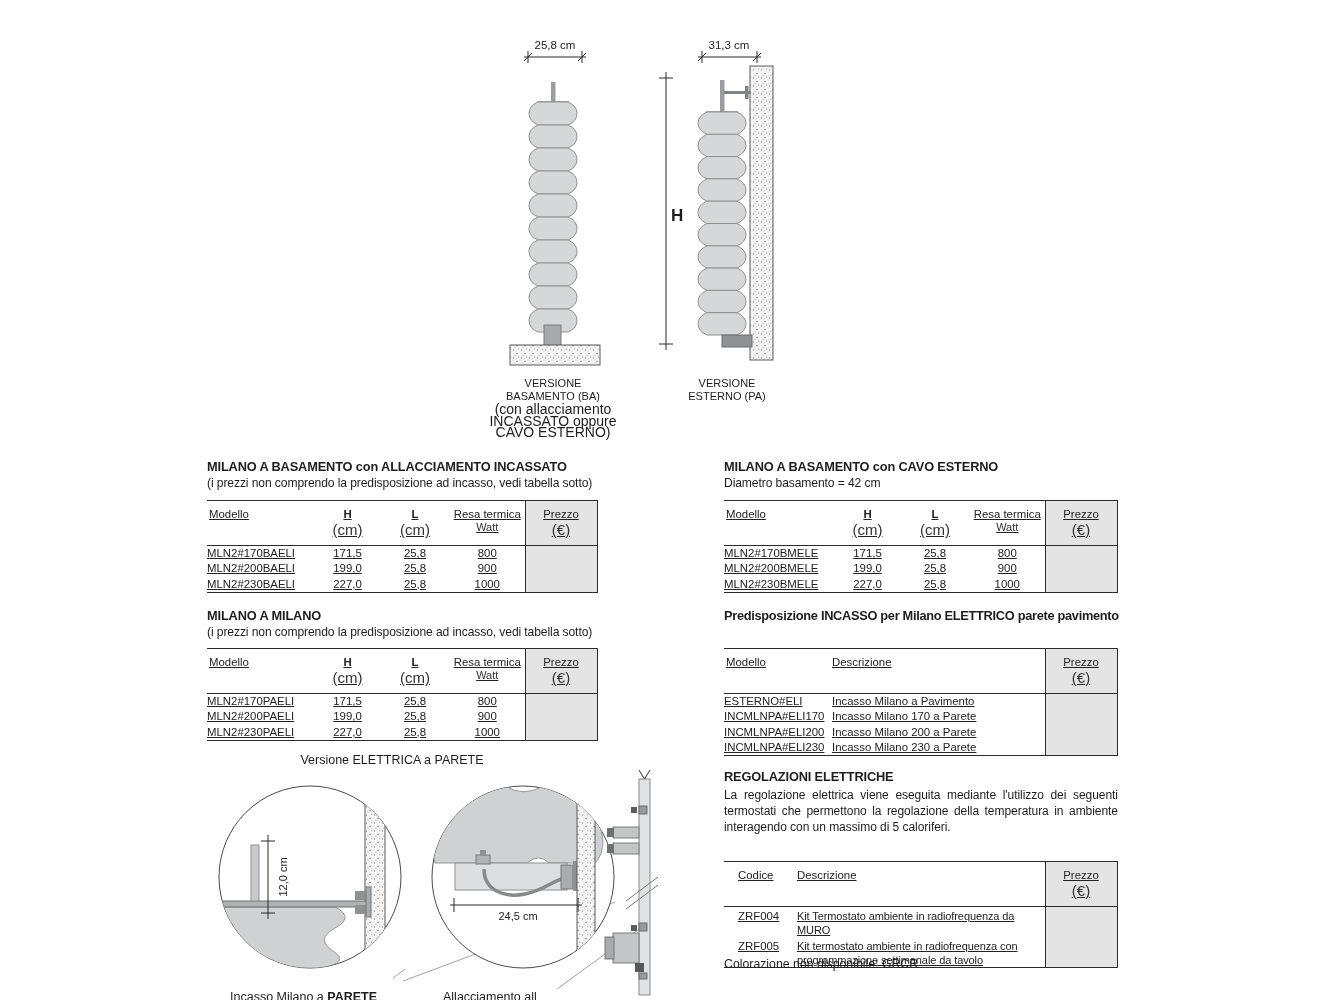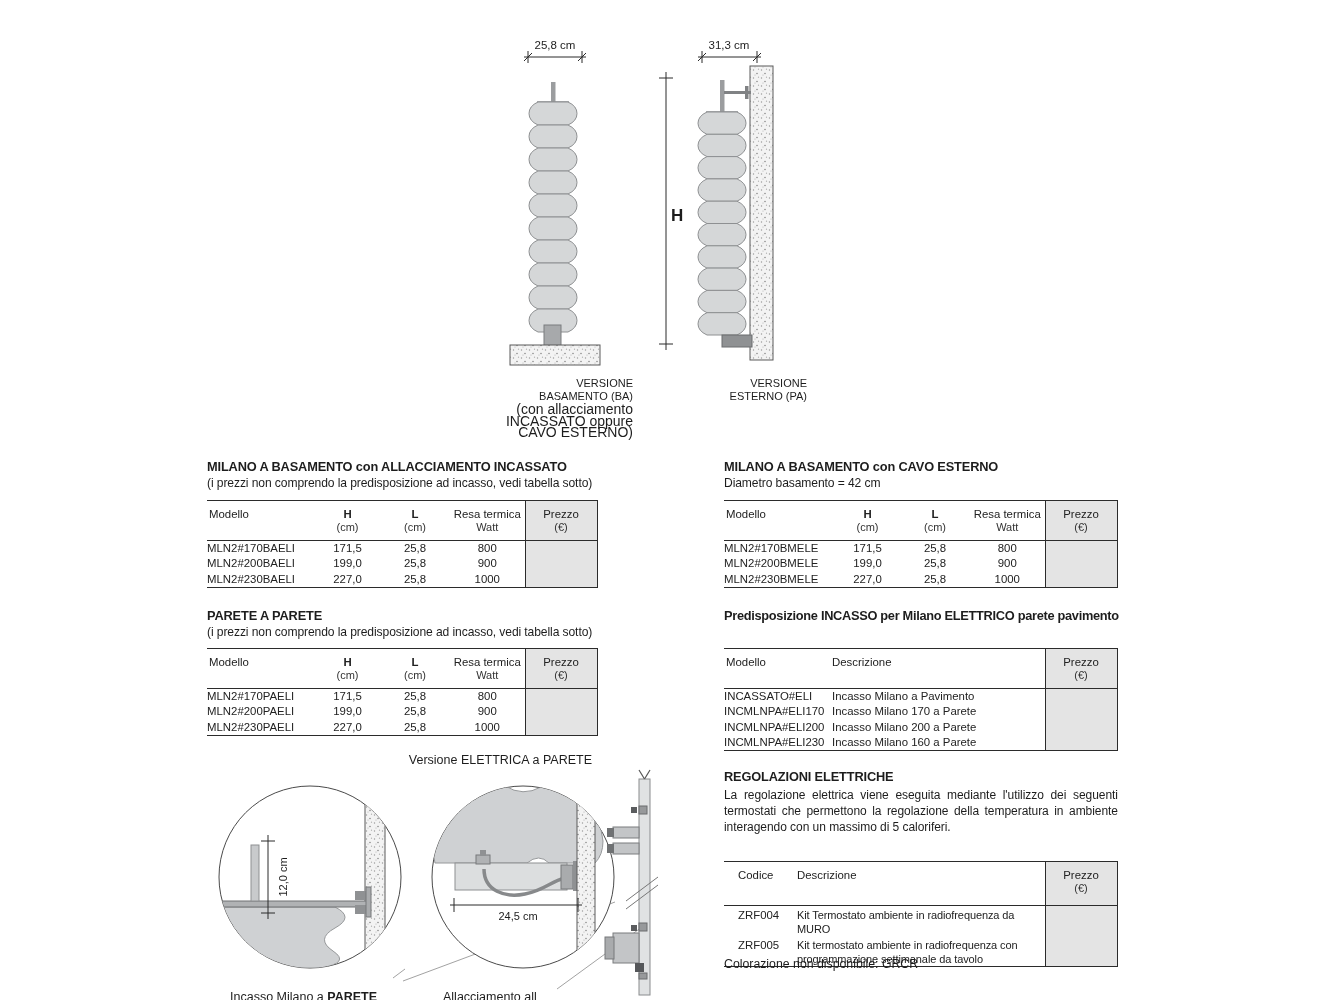--- a/index.html
+++ b/index.html
@@ -4,33 +4,33 @@
 <style>
   html,body { margin:0; padding:0; background:#fff; }
   .page {
     position:relative; width:1243px; height:1000px; overflow:hidden;
     background:#ffffff; color:#1d1d1d;
     font-family:"Liberation Sans", sans-serif;
   }
   .abs { position:absolute; }
   .h1 { font-weight:bold; font-size:12.8px; letter-spacing:-0.15px; white-space:nowrap; }
   .sub { font-size:12.1px; letter-spacing:-0.1px; white-space:nowrap; }
-  .center { text-align:right; }
+  .center { text-align:center; }
   .cap { font-size:11px; line-height:13px; letter-spacing:0; }
   .capsm { font-size:14px; line-height:11.5px; }
 
   table.tbl { border-collapse:collapse; table-layout:fixed;
     border-top:1.5px solid #2b2b2b; border-bottom:1.5px solid #2b2b2b;
-    font-size:11.4px; color:#222; }
+    font-size:11.4px; color:#222;text-decoration:underline; }
   .tbl thead tr { border-bottom:1.8px solid #2b2b2b; }
   .tbl th { font-weight:normal; vertical-align:top; padding:7px 2px 7px 2px; }
   .th-left { text-align:left; padding-left:10px; }
   .hb { font-weight:bold; font-size:11.4px; text-align:center; }
   .hn { font-size:11.4px; text-align:center; }
-  .hu { font-size:11px; text-align:center; margin-top:1px; color:#333; }
+  .hu { font-size:15px; text-align:center; margin-top:1px; color:#333; }
   .price-col { background:#e4e4e4; border-left:1.5px solid #2b2b2b; border-right:1.5px solid #2b2b2b; }
   .tbl tbody td { height:15.3px; line-height:15.3px; padding:0; }
   .td-left { text-align:left; padding-left:10px; }
   .td-c { text-align:center; }
 
   .tbl-kit tbody td { height:auto; line-height:13.5px; padding-top:3px; vertical-align:top; }
   .kit-desc { font-size:11px; letter-spacing:-0.1px; padding-right:4px; }
 
   .para { font-size:12px; line-height:16px; text-align:justify; letter-spacing:-0.05px; }
   .cutlabel { font-size:12.5px; white-space:nowrap; line-height:14px; }
@@ -180,21 +180,21 @@
       <tr>
         <td class="td-left">MLN2#230BAELI</td>
         <td class="td-c">227,0</td>
         <td class="td-c">25,8</td>
         <td class="td-c">1000</td>
         <td class="price-col"></td>
       </tr>
     </tbody>
   </table>
 
-  <div class="abs h1" style="left:207px; top:608px;">PARETE A PARETE</div>
+  <div class="abs h1" style="left:207px; top:608px;">MILANO A MILANO</div>
   <div class="abs sub" style="left:207px; top:625px;">(i prezzi non comprendo la predisposizione ad incasso, vedi tabella sotto)</div>
 
   <table class="abs tbl" style="left:207px; top:648px; width:390px;">
     <colgroup>
         <col style="width:108px">
         <col style="width:65px">
         <col style="width:70px">
         <col style="width:75px">
         <col style="width:72px">
       </colgroup>
@@ -398,37 +398,37 @@
         <th class="th-left">Modello</th>
         <th class="th-left" style="padding-left:0;">Descrizione</th>
         <th class="price-col">
             <div class="hn">Prezzo</div>
             <div class="hu">(€)</div>
           </th>
       </tr>
     </thead>
     <tbody>
       <tr>
-        <td class="td-left">INCASSATO#ELI</td>
+        <td class="td-left">ESTERNO#ELI</td>
         <td class="td-left" style="padding-left:0;">Incasso Milano a Pavimento</td>
         <td class="price-col"></td>
       </tr>
       <tr>
         <td class="td-left">INCMLNPA#ELI170</td>
         <td class="td-left" style="padding-left:0;">Incasso Milano 170 a Parete</td>
         <td class="price-col"></td>
       </tr>
       <tr>
         <td class="td-left">INCMLNPA#ELI200</td>
         <td class="td-left" style="padding-left:0;">Incasso Milano 200 a Parete</td>
         <td class="price-col"></td>
       </tr>
       <tr>
         <td class="td-left">INCMLNPA#ELI230</td>
-        <td class="td-left" style="padding-left:0;">Incasso Milano 160 a Parete</td>
+        <td class="td-left" style="padding-left:0;">Incasso Milano 230 a Parete</td>
         <td class="price-col"></td>
       </tr>
     </tbody>
   </table>
 
   <div class="abs h1" style="left:724px; top:769px;">REGOLAZIONI ELETTRICHE</div>
   <div class="abs para" style="left:724px; top:787px; width:394px;">La regolazione elettrica viene eseguita mediante l'utilizzo dei seguenti termostati che permettono la regolazione della temperatura in ambiente interagendo con un massimo di 5 caloriferi.</div>
 
   <table class="abs tbl tbl-kit" style="left:724px; top:861px; width:393px;">
     <colgroup>

